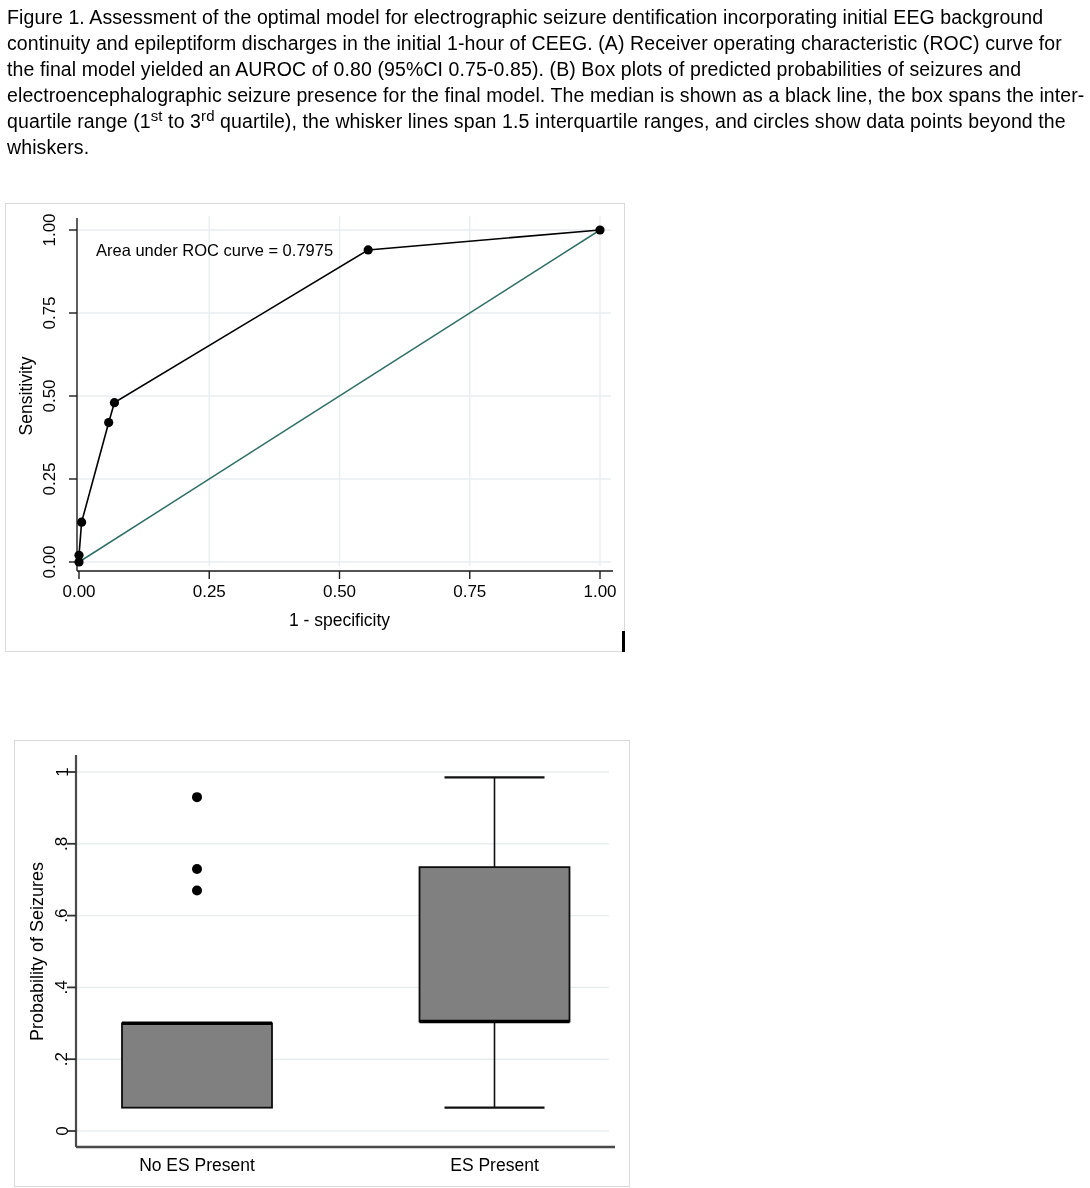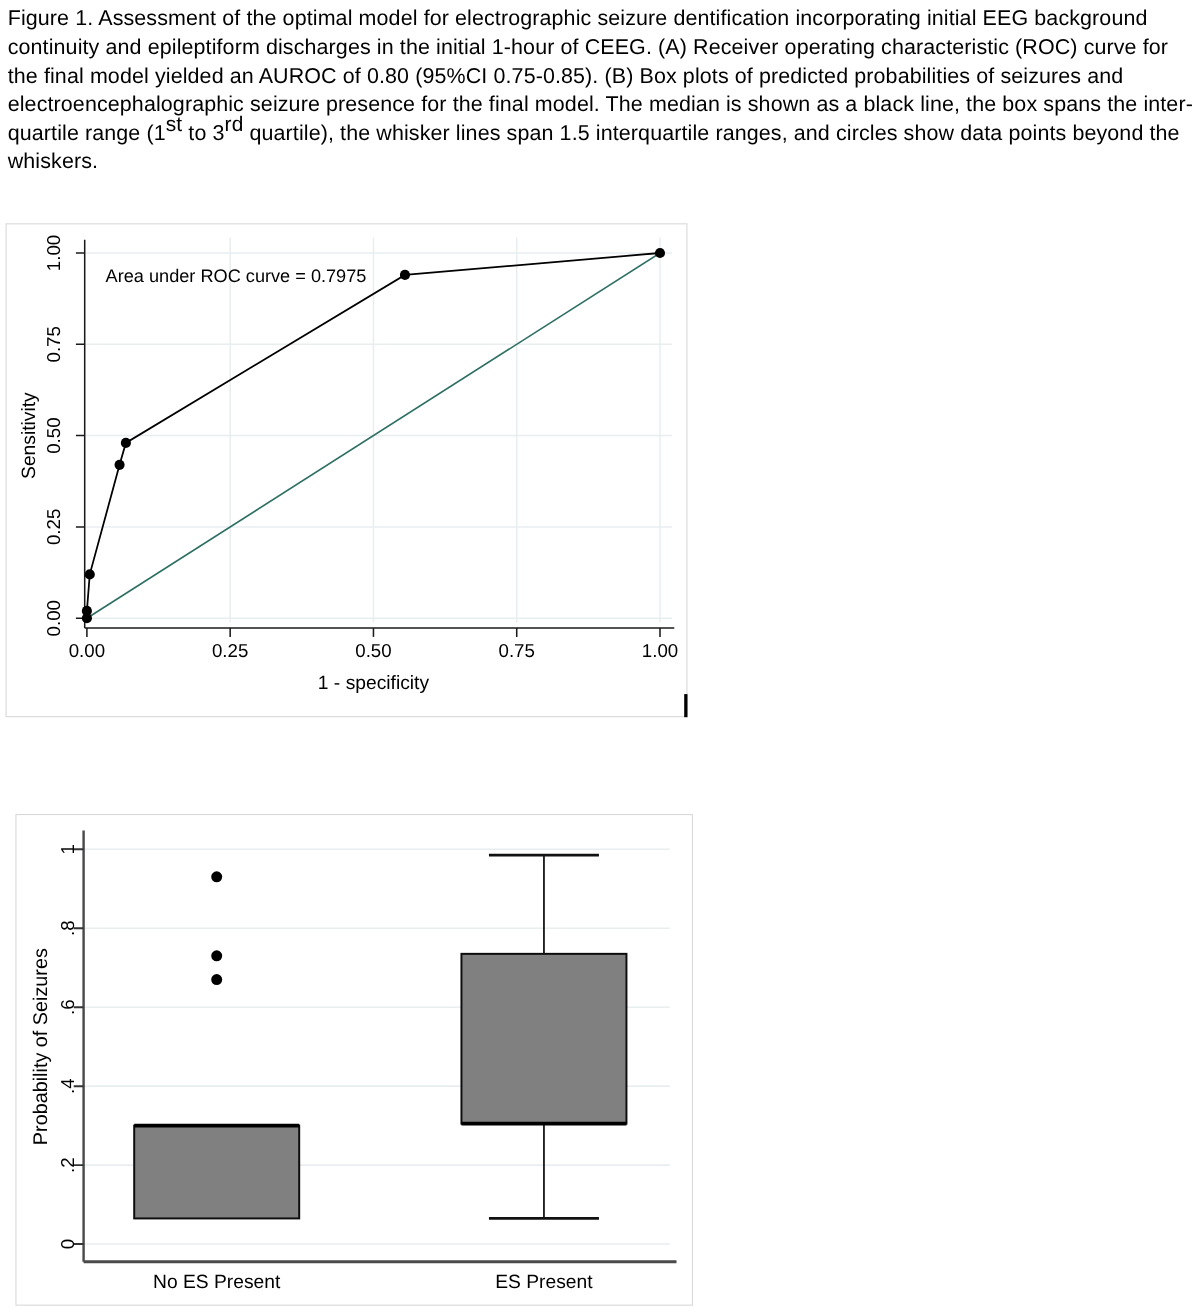--- a/index.html
+++ b/index.html
@@ -4,21 +4,21 @@
 <style>
   html,body{margin:0;padding:0;background:#ffffff;}
   body{
     width:1090px;height:1188px;position:relative;overflow:hidden;
     font-family:"Liberation Sans","DejaVu Sans",sans-serif;color:#000;
   }
   .caption{
     position:absolute;top:4px;left:7px;width:1078px;margin:0;
     font-size:19.5px;line-height:26px;letter-spacing:0.1px;
   }
-  .caption sup{font-size:19px;line-height:0;text-align:center;}
+  .caption sup{font-size:15px;line-height:0;text-align:center;}
   .panel{
     position:absolute;background:#ffffff;border:1px solid #d9d9d9;
   }
   .panel-a{left:5px;top:203px;width:618px;height:447px;}
   .panel-b{left:14px;top:740px;width:614px;height:445px;}
   .cursor-bar{
     position:absolute;left:622px;top:631px;width:2.5px;height:21px;background:#000;
   }
   svg text{font-family:"Liberation Sans","DejaVu Sans",sans-serif;fill:#000;}
 </style>

